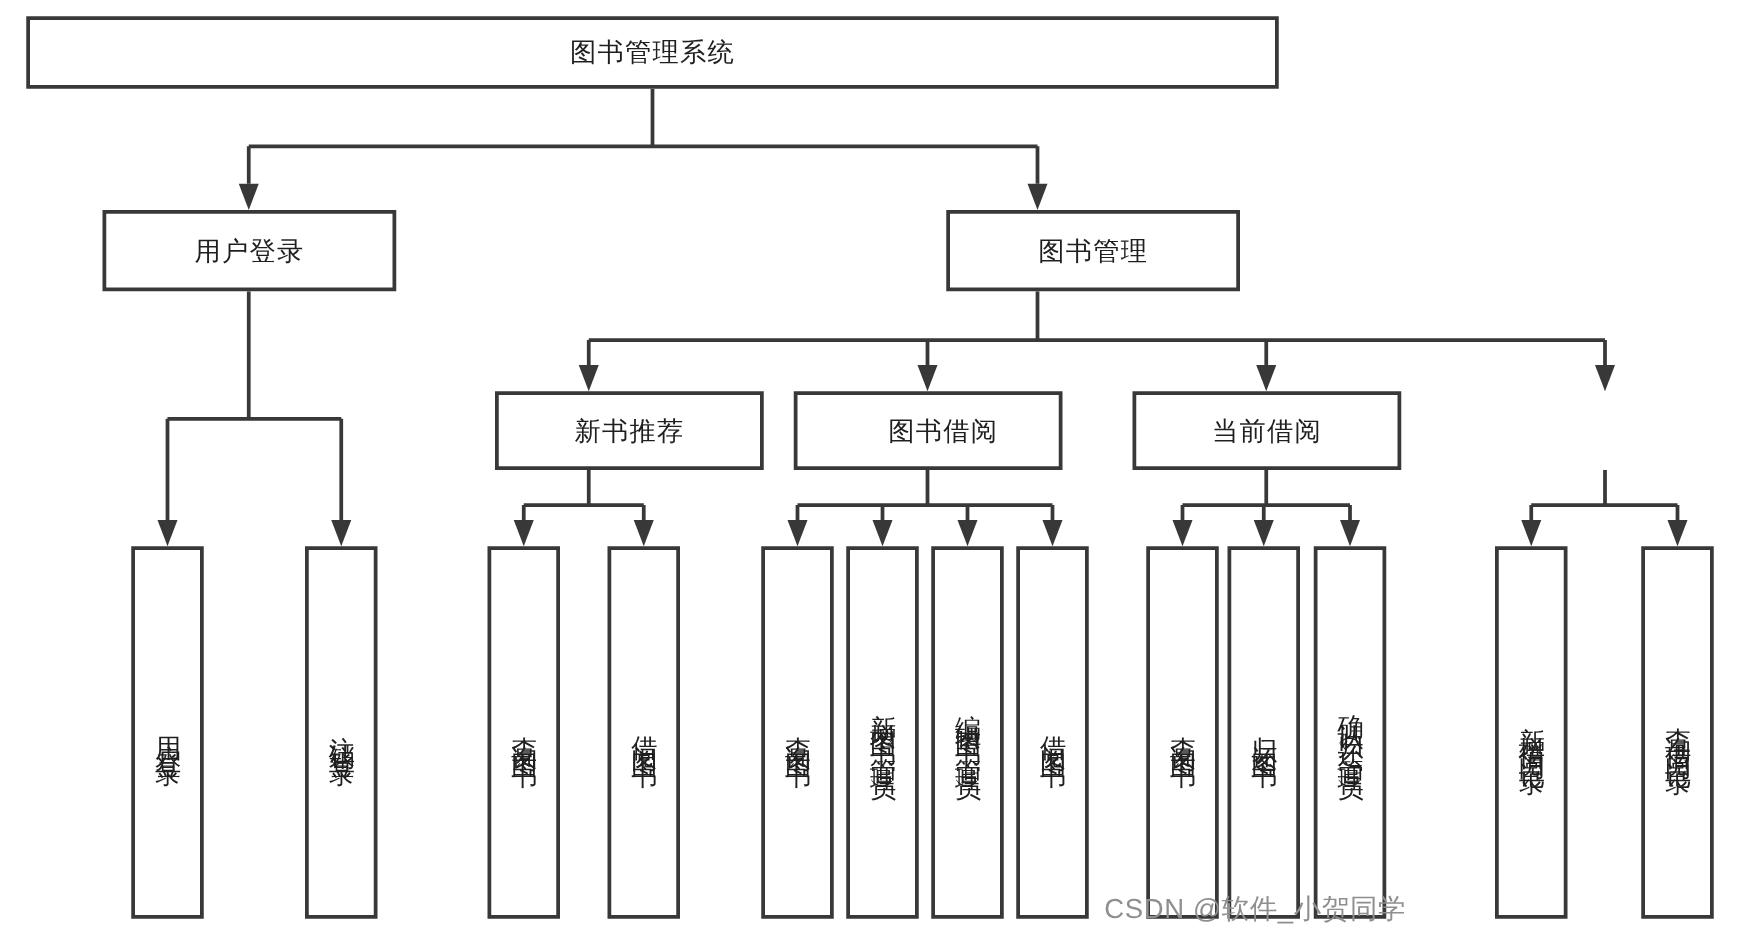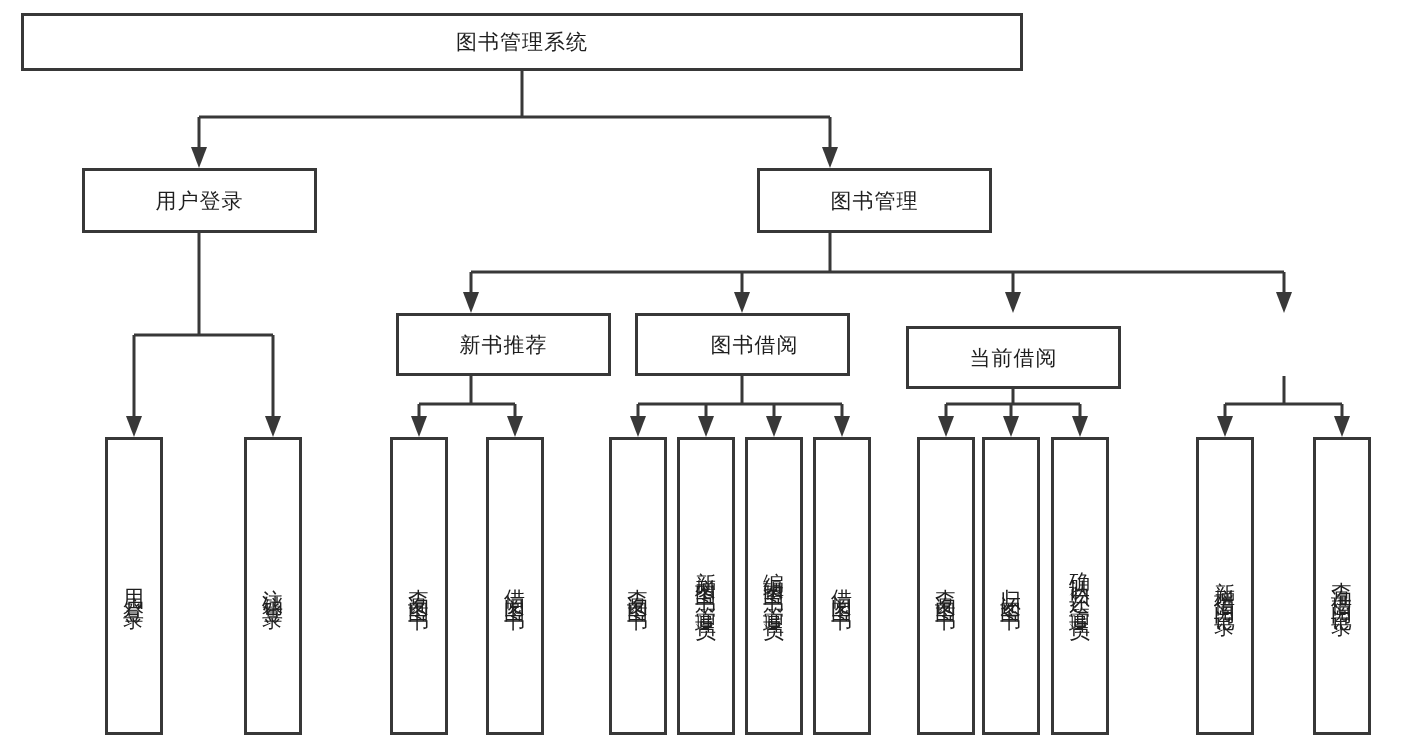--- a/index.html
+++ b/index.html
@@ -32,21 +32,21 @@
     letter-spacing:1px;
     color:var(--text);
     text-align:center;
   }
   .node-root{left:21px;top:13px;width:1002px;height:58px;font-size:21px;}
   .lvl2-left{left:82px;top:168px;width:235px;height:65px;}
   .lvl2-right{left:712px;top:168px;width:235px;height:65px;margin-left:45px;}
   .lvl3{top:313px;width:215px;height:63px;}
   .lvl3-0{left:364px;margin-left:32px;}
   .lvl3-1{left:635px;padding-left:24px;}
-  .lvl3-2{left:906px;margin-top:13px;}
+  .lvl3-2{left:906px;}
   .lvl3-3{left:1176px;}
   .leaf{
     position:absolute;
     box-sizing:border-box;
     top:437px;width:58px;height:298px;
     border:3px solid var(--line);
     background:#fff;
     display:flex;align-items:center;justify-content:center;
     z-index:2;
   }
@@ -175,13 +175,14 @@
     <span class="v-label">确认归还（管理员）</span>
   </div>
 
   <div class="leaf leaf-11">
     <span class="v-label">新增借阅记录</span>
   </div>
   <div class="leaf leaf-12">
     <span class="v-label">查询借阅记录</span>
   </div>
 
+  <div class="watermark">CSDN @软件_小贺同学</div>
 </div>
 
 </body></html>

